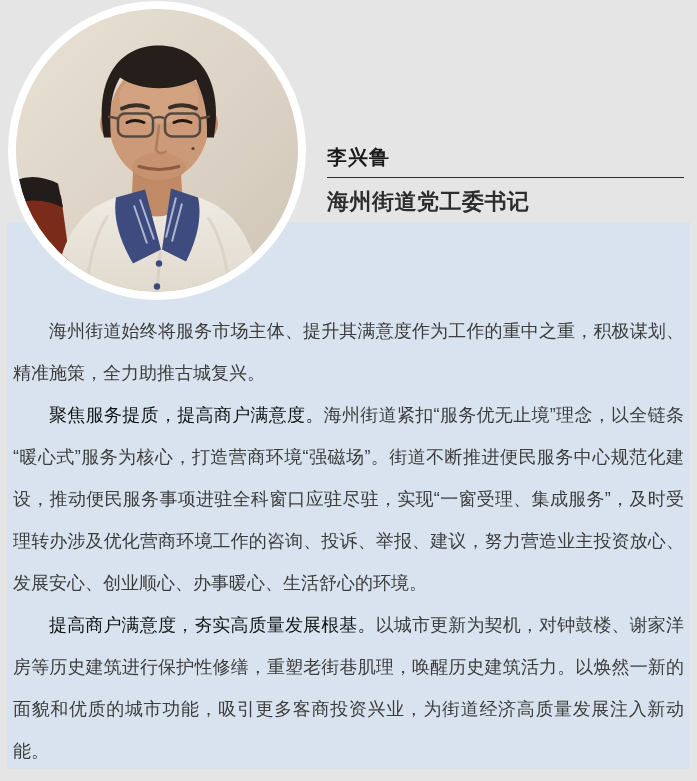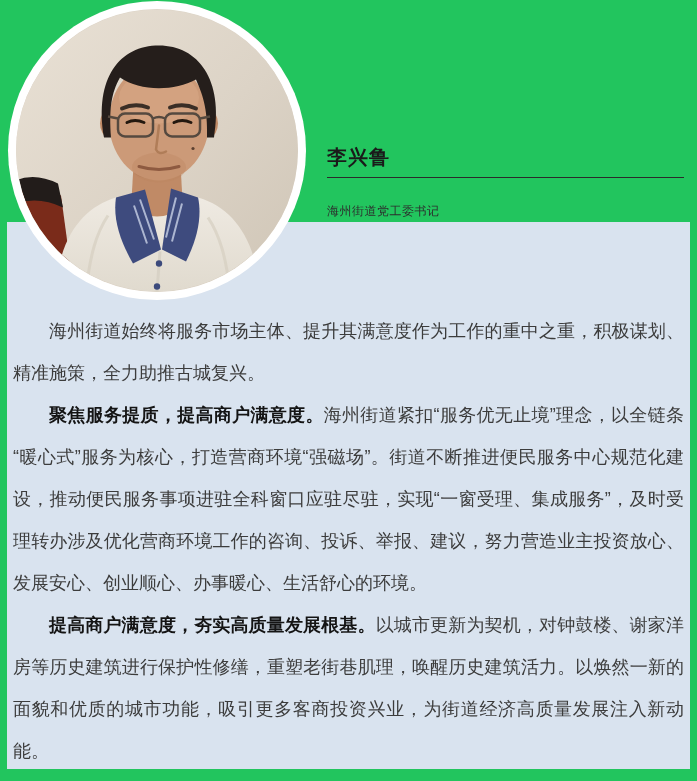--- a/index.html
+++ b/index.html
@@ -1,20 +1,20 @@
 <!DOCTYPE html>
 <html lang="zh"><head>
 <meta charset="utf-8">
 <style>
   html, body { margin: 0; padding: 0; background: #ffffff; }
   .page {
     position: relative;
     width: 697px;
     height: 781px;
-    background: #22c55e;
+    background: #e5e5e5;
     overflow: hidden;
     font-family: "Liberation Sans", "DejaVu Sans", sans-serif;
   }
   .panel {
     position: absolute;
     left: 7px; top: 222px;
     width: 683px; height: 547px;
     background: #d9e3ef;
     z-index: 1;
   }
@@ -40,42 +40,43 @@
   }
   .name-divider {
     position: absolute;
     left: 327px; top: 177px;
     width: 357px; height: 1px;
     background: #2b2b2b;
     z-index: 2;
   }
   .person-title {
     position: absolute;
-    left: 327px; top: 203px;
-    font-size: 12px;
+    left: 327px; top: 187px;
+    font-size: 22px;
     color: #2d2d2d;
     letter-spacing: 0.5px;
     z-index: 2;
+    font-weight: bold;
   }
   .article {
     position: absolute;
     left: 13px; top: 310px;
     width: 671px;
     z-index: 2;
     font-size: 18px;
     line-height: 42px;
     color: #3c3c3c;
     text-align: justify;
   }
   .article p {
     margin: 0;
     text-indent: 2em;
   }
   .article p strong {
-    font-weight: 700;
+    font-weight: 400;
     color: #141414;
   }
 </style>
 </head>
 <body>
 
 <div class="page">
 
   <div class="panel"></div>
 

